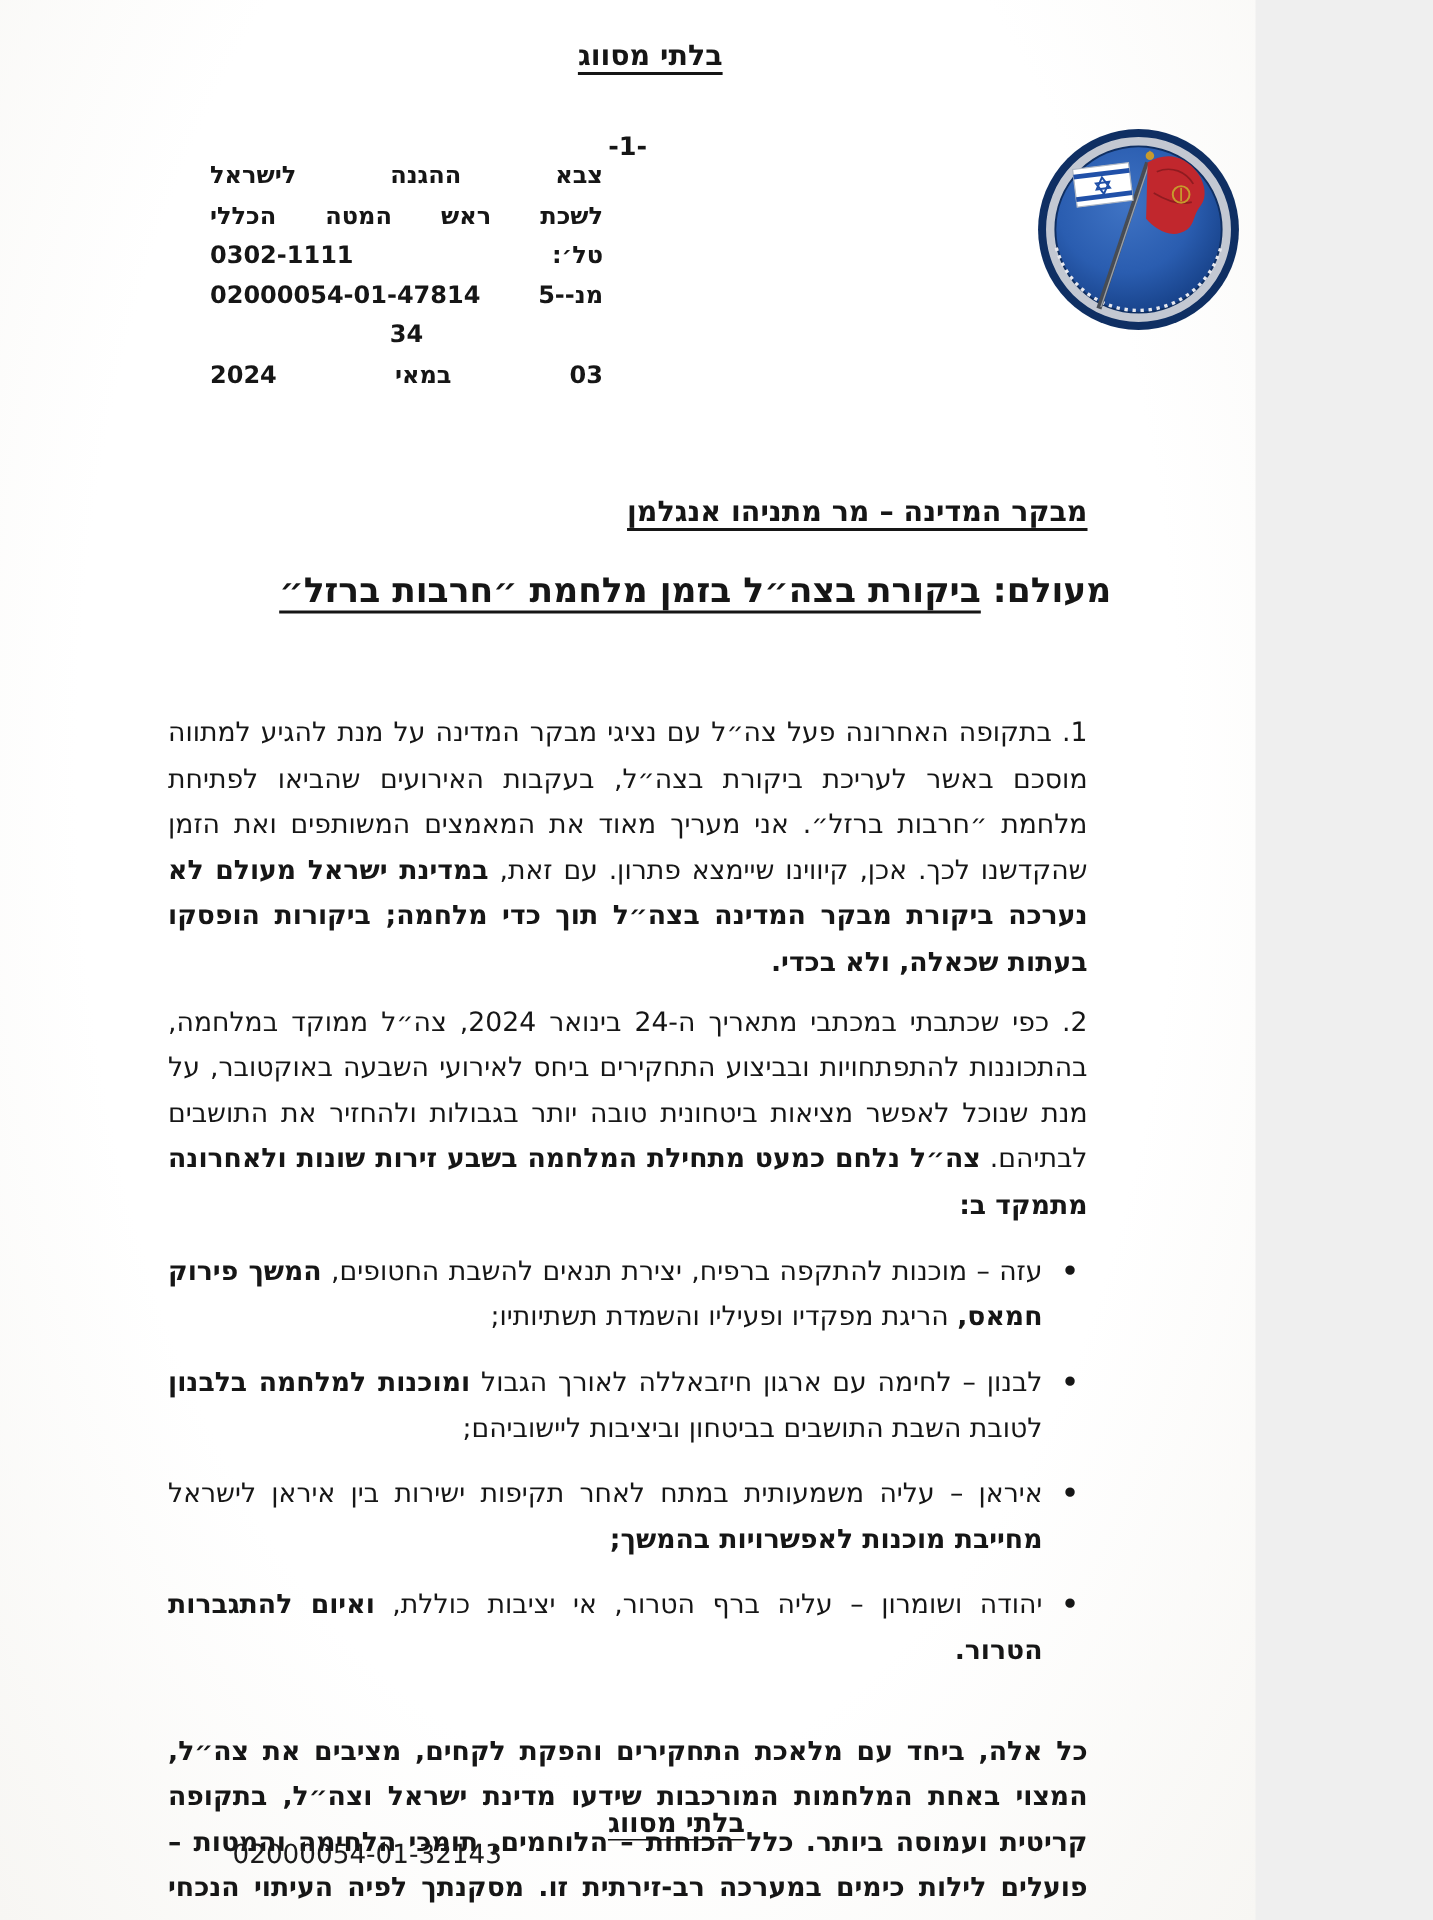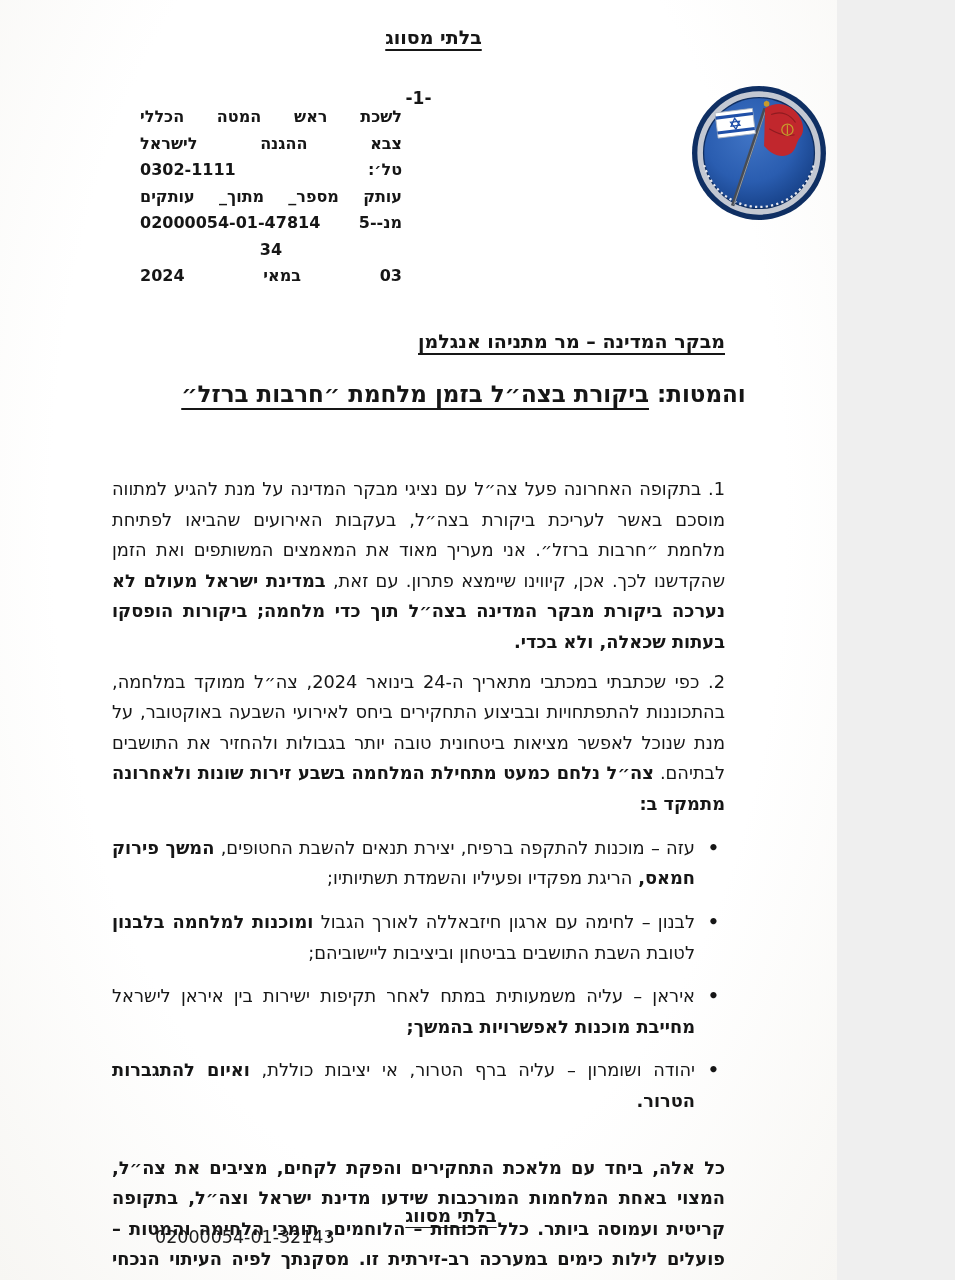--- a/index.html
+++ b/index.html
@@ -49,24 +49,23 @@
 
 <div class="page">
 
   <div class="top-class">
     <span>בלתי מסווג</span>
   </div>
 
   <div class="page-num">-1-</div>
 
   <div class="letterhead">
+    <div class="lh-line">צבא ההגנה לישראל</div>
     <div class="lh-line">לשכת ראש המטה הכללי</div>
-    <div class="lh-line">צבא ההגנה לישראל</div>
     <div class="lh-line">טל׳: 0302-1111</div>
-    <div class="lh-line">עותק מספר_ מתוך_ עותקים</div>
     <div class="lh-line">מנ--5 02000054-01-47814</div>
     <div class="lh-line center-last">34</div>
     <div class="lh-line">03 במאי 2024</div>
   </div>
 
   <div class="emblem">
     <svg viewBox="0 0 136 136" width="138" height="138">
       <defs>
         <radialGradient id="gblue" cx="42%" cy="35%" r="75%">
           <stop offset="0%" stop-color="#3f73c4"></stop>
@@ -101,21 +100,21 @@
       <line x1="96" y1="40.5" x2="96" y2="49.5" stroke-width="1.2" stroke="#c79a2d"></line>
     </svg>
   </div>
 
   <div class="addressee">
     <span>מבקר המדינה – מר מתניהו אנגלמן</span>
   </div>
 
   <div class="subject-wrap">
     <div class="subject">
-      <span>והמטות:</span>
+      <span>מעולם:</span>
       <span class="title">ביקורת בצה״ל בזמן מלחמת ״חרבות ברזל״</span>
     </div>
   </div>
 
   <div class="body">
 
     <p class="para">
       <span>1.</span>
       <span>בתקופה האחרונה פעל צה״ל עם נציגי מבקר המדינה על מנת להגיע למתווה מוסכם באשר לעריכת ביקורת בצה״ל, בעקבות האירועים שהביאו לפתיחת מלחמת ״חרבות ברזל״. אני מעריך מאוד את המאמצים המשותפים ואת הזמן שהקדשנו לכך. אכן, קיווינו שיימצא פתרון. עם זאת,</span>
       <span class="bold">במדינת ישראל מעולם לא נערכה ביקורת מבקר המדינה בצה״ל תוך כדי מלחמה; ביקורות הופסקו בעתות שכאלה, ולא בכדי.</span>

